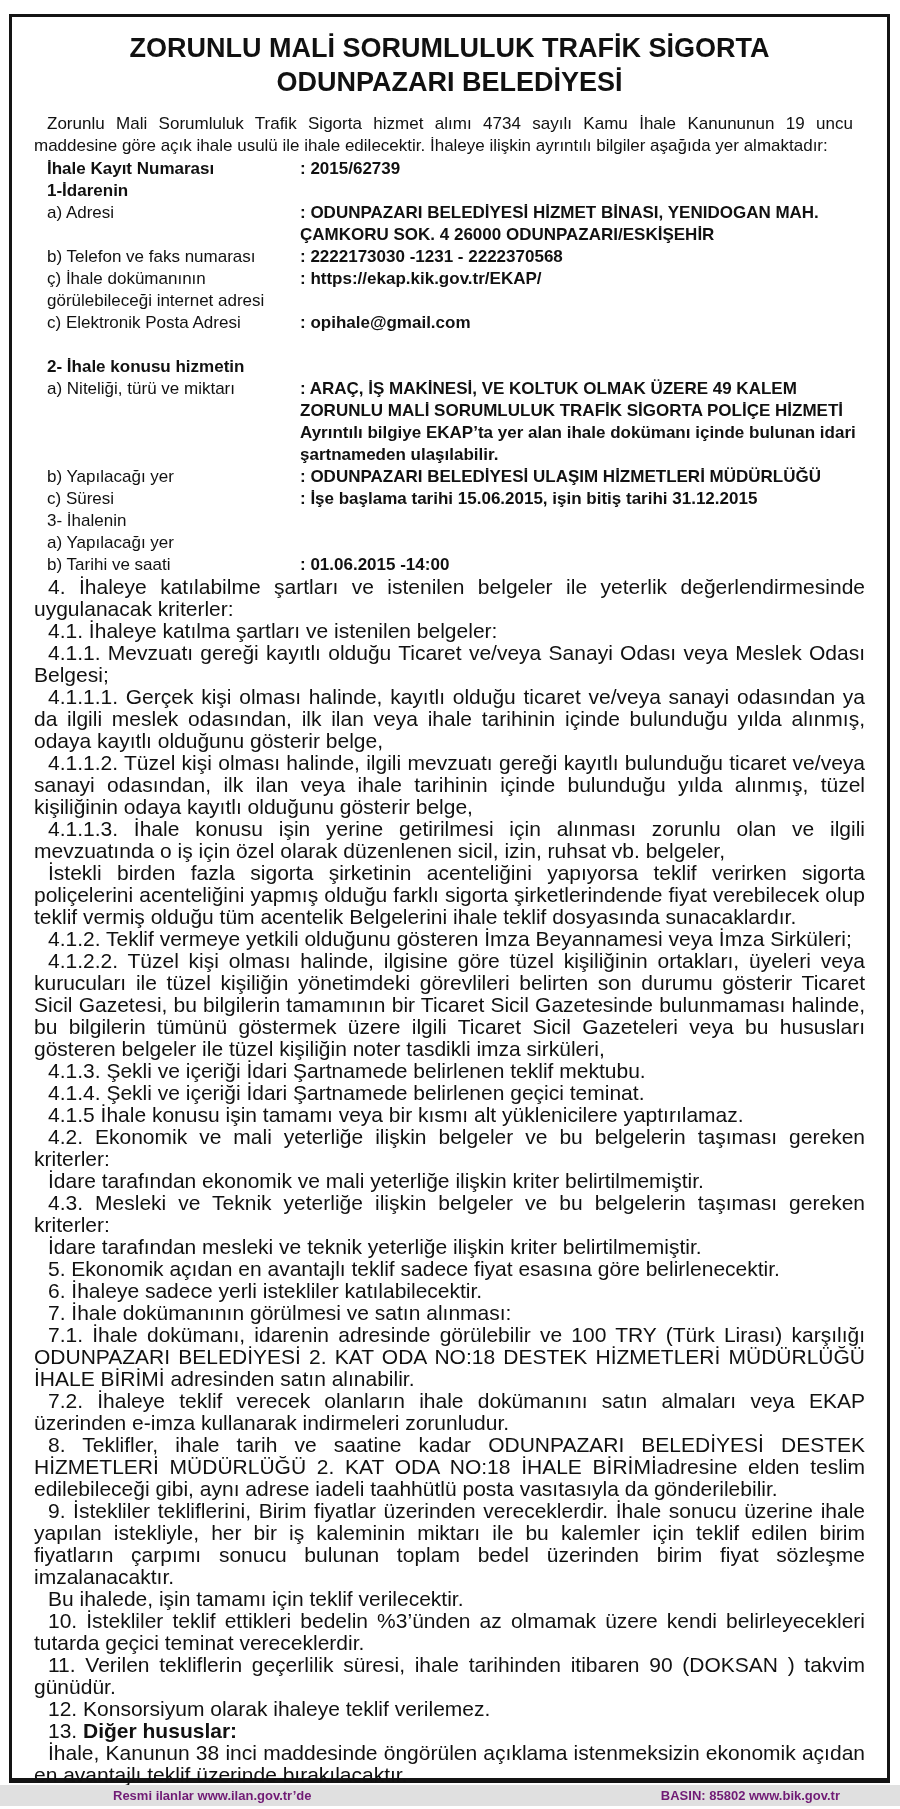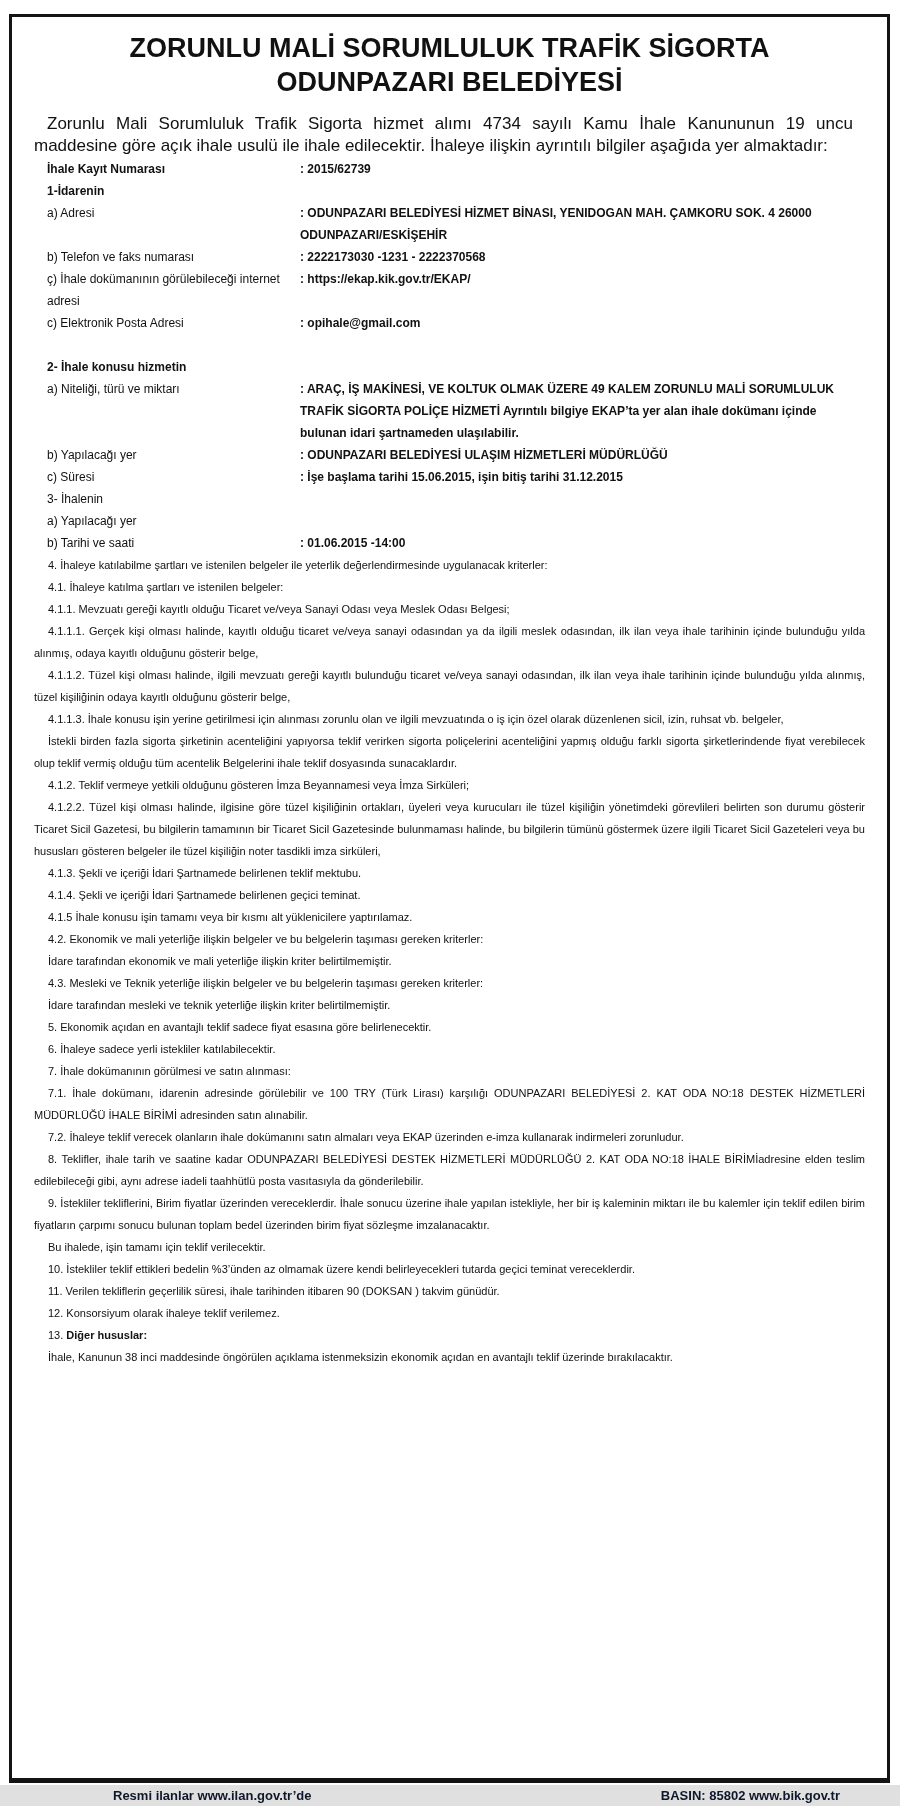--- a/index.html
+++ b/index.html
@@ -38,41 +38,41 @@
   }
   .intro {
     margin: 10px 12px 0 0;
     font-size: 17px;
     line-height: 22px;
     text-align: justify;
     text-indent: 13px;
   }
   .kv-list {
     margin-top: 1px;
-    font-size: 12px;
+    font-size: 17px;
     line-height: 22px;
   }
   .kv {
     display: flex;
     align-items: flex-start;
   }
   .kv.gap { margin-top: 22px; justify-content: center; }
   .kv-label {
     flex: none;
     width: 266px;
     box-sizing: border-box;
     padding-left: 13px;
   }
   .kv-label.b { font-weight: bold; }
   .kv-value {
     flex: 1;
     font-weight: bold;
   }
   .paras {
-    font-size: 11px;
+    font-size: 21px;
     line-height: 22px;
   }
   .para {
     margin: 0;
     text-align: justify;
     text-indent: 14px;
   }
   .para .b { font-weight: bold; }
   .footer-bar {
     position: absolute;
@@ -81,21 +81,21 @@
     width: 900px;
     height: 21px;
     box-sizing: border-box;
     background: #e0e0e0;
     display: flex;
     justify-content: space-between;
     align-items: center;
     padding: 0 60px 0 113px;
     font-size: 13px;
     font-weight: bold;
-    color: #0f172a;
+    color: #701a75;
   }
 </style>
 </head>
 <body>
 
 <div class="box">
 
   <div class="title">
     <div>ZORUNLU MALİ SORUMLULUK TRAFİK SİGORTA</div>
     <div>ODUNPAZARI BELEDİYESİ</div>

